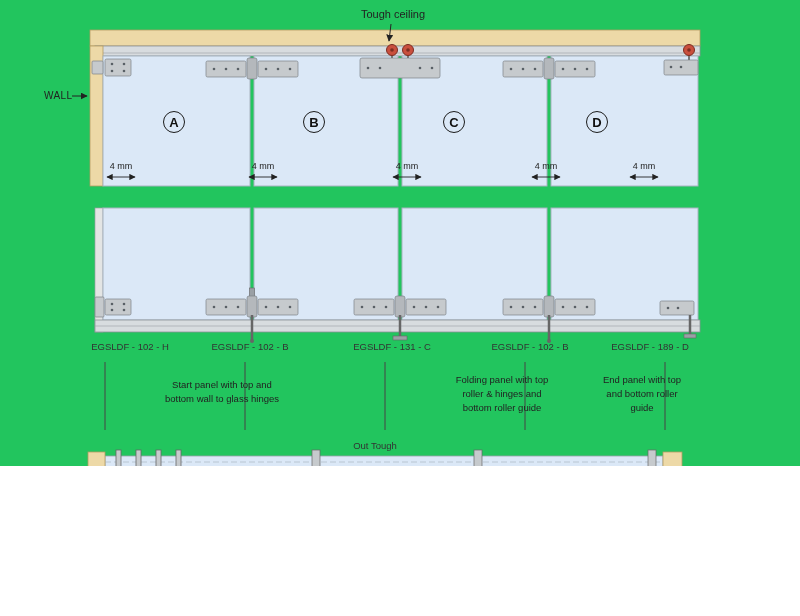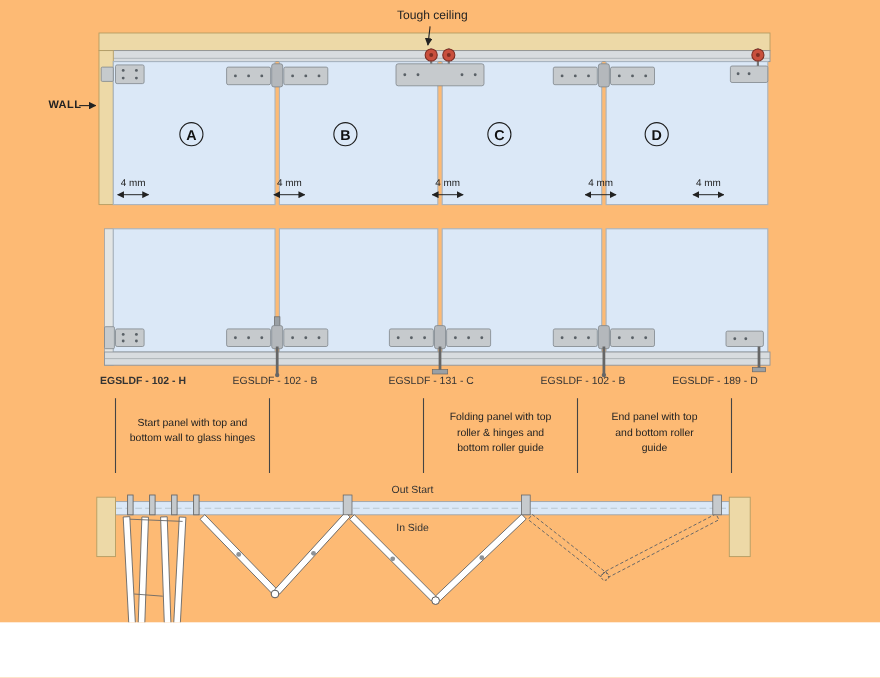--- a/index.html
+++ b/index.html
@@ -1,30 +1,30 @@
 <!DOCTYPE html>
 <html><head>
 <meta charset="utf-8">
 <style>
   * { margin:0; padding:0; box-sizing:border-box; }
   html,body { background:#ffffff; }
   body { font-family:"Liberation Sans", sans-serif; }
-  .canvas { position:relative; width:800px; height:566px; background:#fdba74; overflow:hidden; }
+  .canvas { position:relative; width:800px; height:466px; background:#22c55e; overflow:hidden; }
   .canvas > svg { position:absolute; left:0; top:0; }
   .lbl { position:absolute; color:#222; white-space:nowrap; }
   .ctr { transform:translateX(-50%); }
   .title-lbl { font-size:11px; color:#222; }
-  .wall-lbl { font-size:10px; font-weight:bold; letter-spacing:.4px; }
+  .wall-lbl { font-size:10px; font-weight:normal; letter-spacing:.4px; }
   .letter { position:absolute; width:22px; height:22px; border:1.6px solid #1c1c1c; border-radius:50%;
             display:flex; align-items:center; justify-content:center; font-size:13px; font-weight:bold;
             color:#111; transform:translate(-50%,-50%); background:transparent; }
   .gap-lbl { font-size:9px; color:#222; }
   .code-lbl { font-size:9.5px; color:#333; }
   .desc { position:absolute; font-size:9.5px; line-height:1.45; text-align:center;
-          white-space:pre-line; color:#222; }
+          white-space:pre-line; color:#222;margin-left:47px; }
   .side-lbl { font-size:9.5px; color:#333; }
 </style>
 </head>
 <body>
 
 <div class="canvas">
 
 <svg width="800" height="616" viewBox="0 0 800 616">
   <defs>
     <marker id="arr" viewBox="0 0 10 10" refX="9" refY="5" markerWidth="7" markerHeight="7" orient="auto-start-reverse">
@@ -247,31 +247,31 @@
 <div class="letter" style="left:314px; top:122px;">B</div>
 <div class="letter" style="left:454px; top:122px;">C</div>
 <div class="letter" style="left:597px; top:122px;">D</div>
 
 <div class="lbl ctr gap-lbl" style="left:121px; top:161px;">4 mm</div>
 <div class="lbl ctr gap-lbl" style="left:263px; top:161px;">4 mm</div>
 <div class="lbl ctr gap-lbl" style="left:407px; top:161px;">4 mm</div>
 <div class="lbl ctr gap-lbl" style="left:546px; top:161px;">4 mm</div>
 <div class="lbl ctr gap-lbl" style="left:644px; top:161px;">4 mm</div>
 
-<div class="lbl ctr code-lbl" style="left:130px; top:341px;font-weight:bold;">EGSLDF - 102 - H</div>
+<div class="lbl ctr code-lbl" style="left:130px; top:341px;">EGSLDF - 102 - H</div>
 <div class="lbl ctr code-lbl" style="left:250px; top:341px;">EGSLDF - 102 - B</div>
 <div class="lbl ctr code-lbl" style="left:392px; top:341px;">EGSLDF - 131 - C</div>
 <div class="lbl ctr code-lbl" style="left:530px; top:341px;">EGSLDF - 102 - B</div>
 <div class="lbl ctr code-lbl" style="left:650px; top:341px;">EGSLDF - 189 - D</div>
 
 <div class="desc" style="left:110px; width:130px; top:378px;">Start panel with top and
 bottom wall to glass hinges</div>
 <div class="desc" style="left:530px; width:130px; top:373px;">End panel with top
 and bottom roller
 guide</div>
 <div class="desc" style="left:390px; width:130px; top:373px;">Folding panel with top
 roller &amp; hinges and
 bottom roller guide</div>
 
-<div class="lbl ctr side-lbl" style="left:375px; top:440px;">Out Start</div>
+<div class="lbl ctr side-lbl" style="left:375px; top:440px;">Out Tough</div>
 <div class="lbl ctr side-lbl" style="left:375px; top:475px;">In Side</div>
 
 </div>
 
 </body></html>

